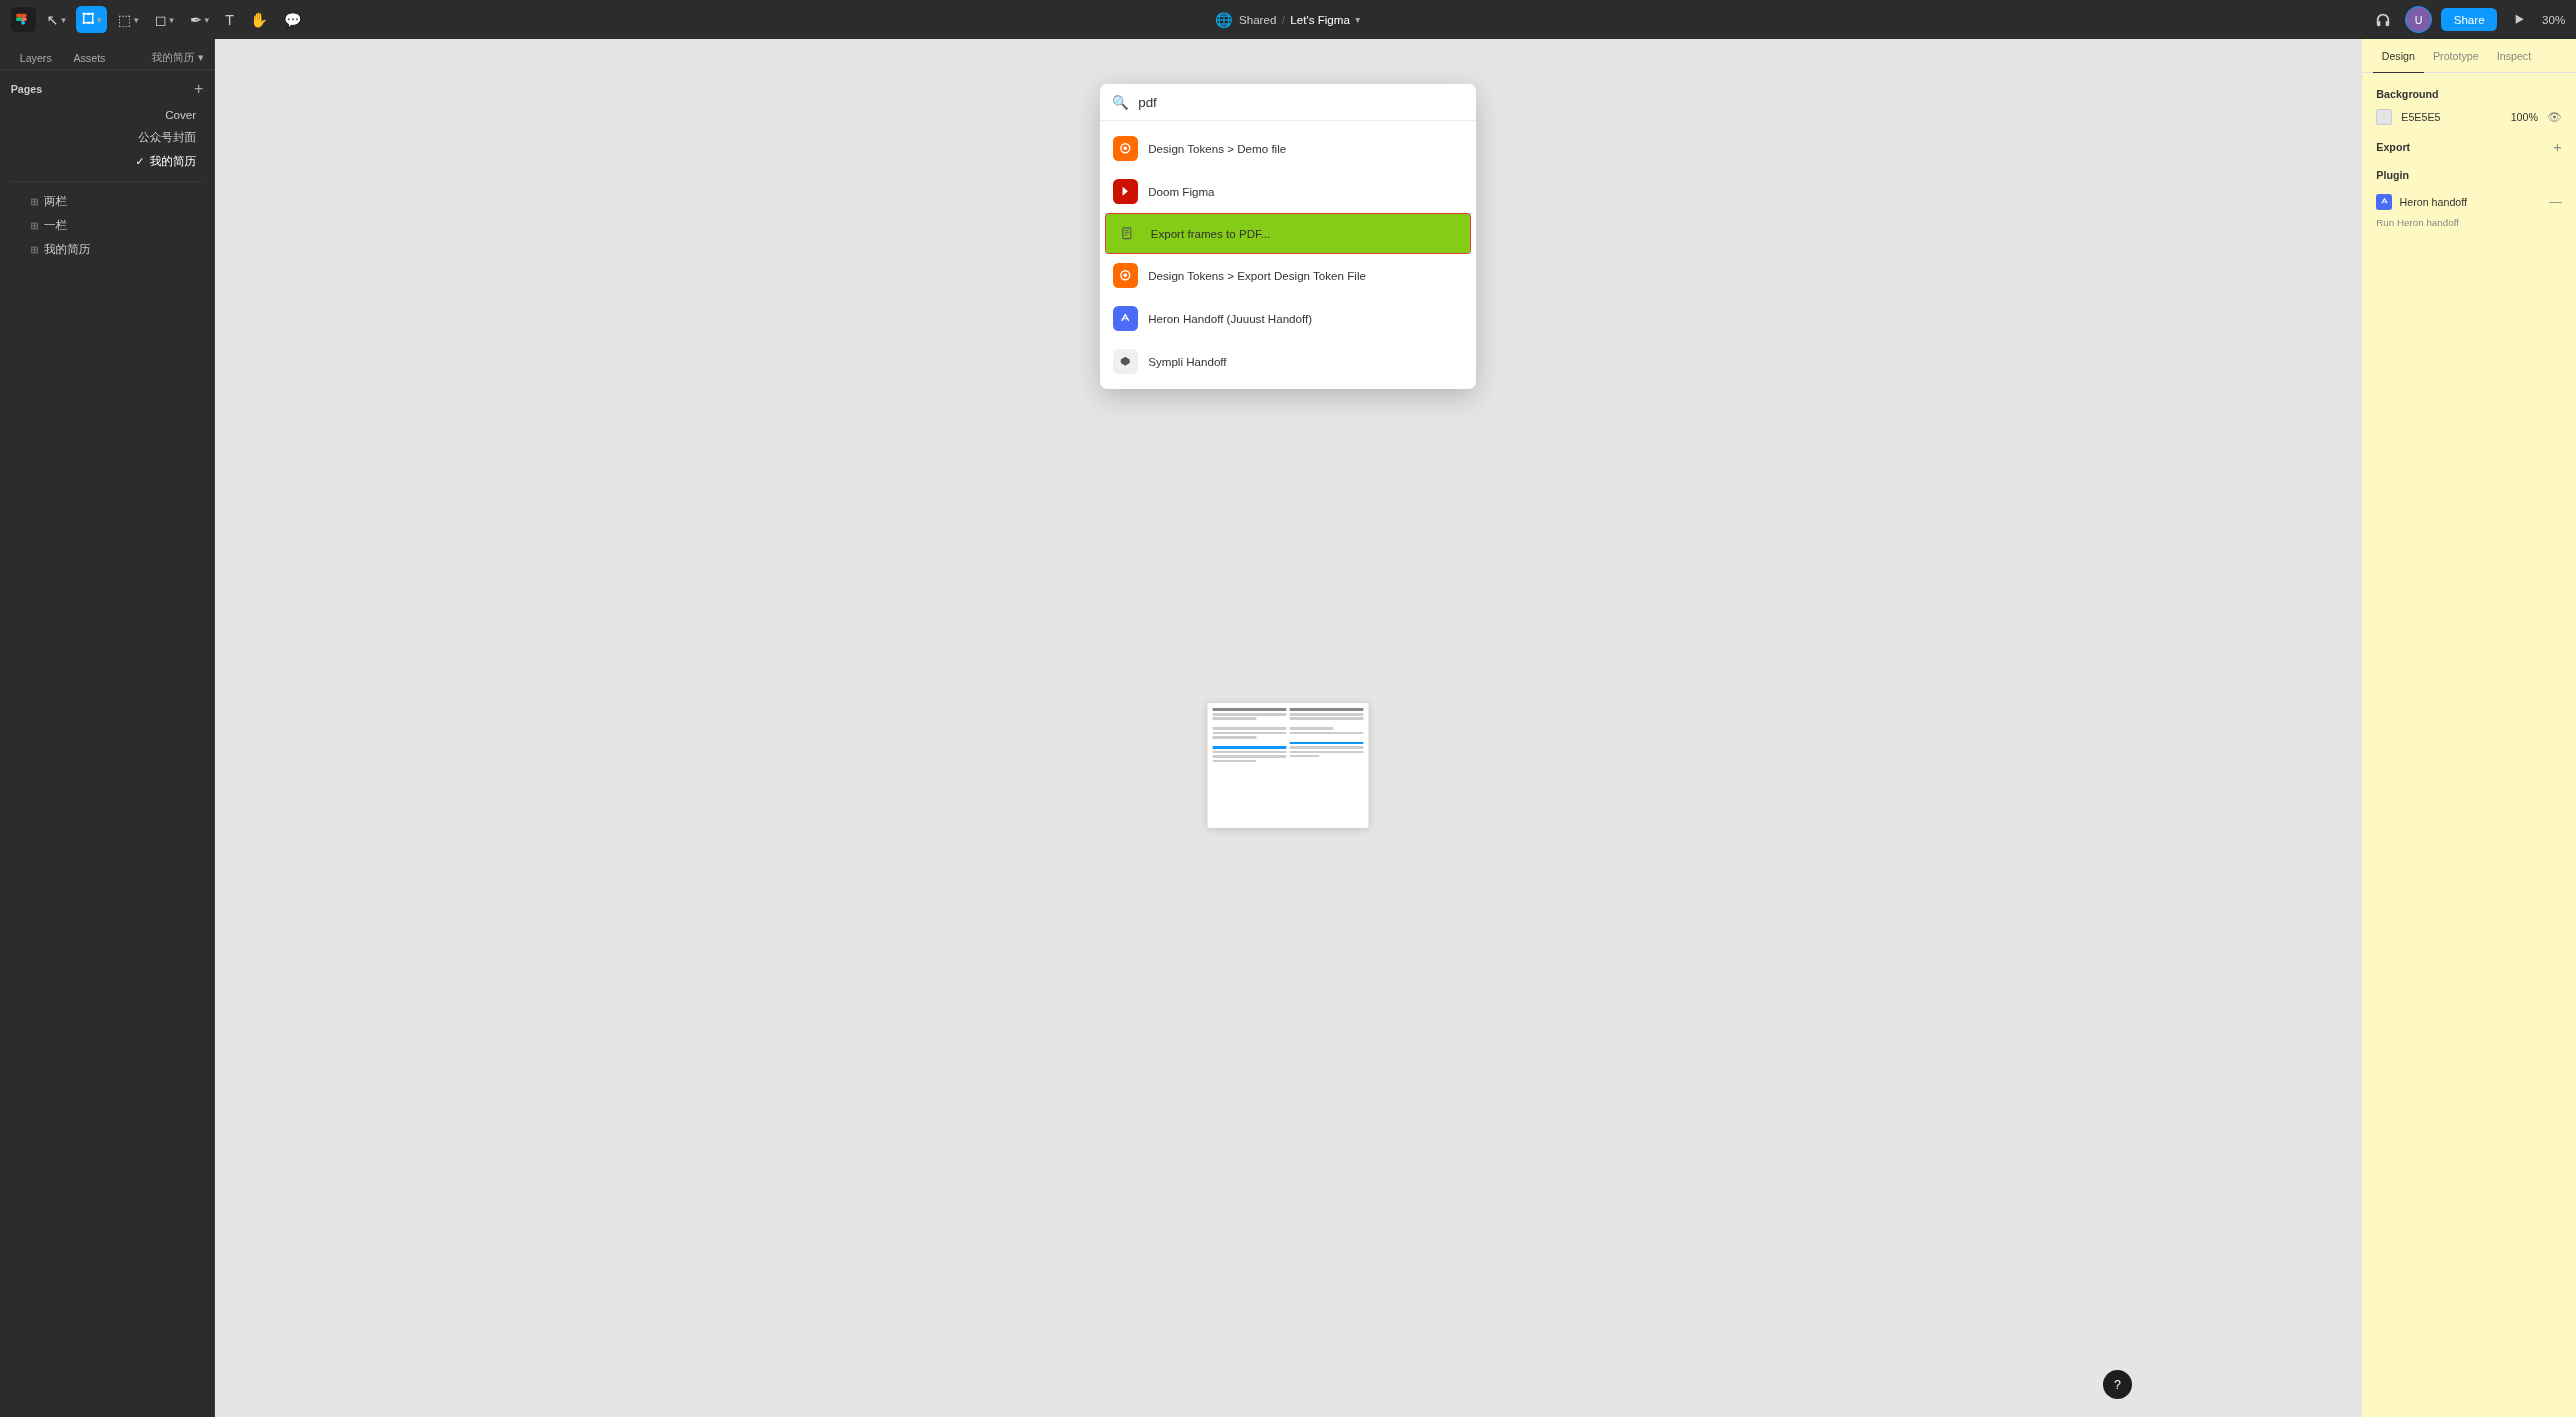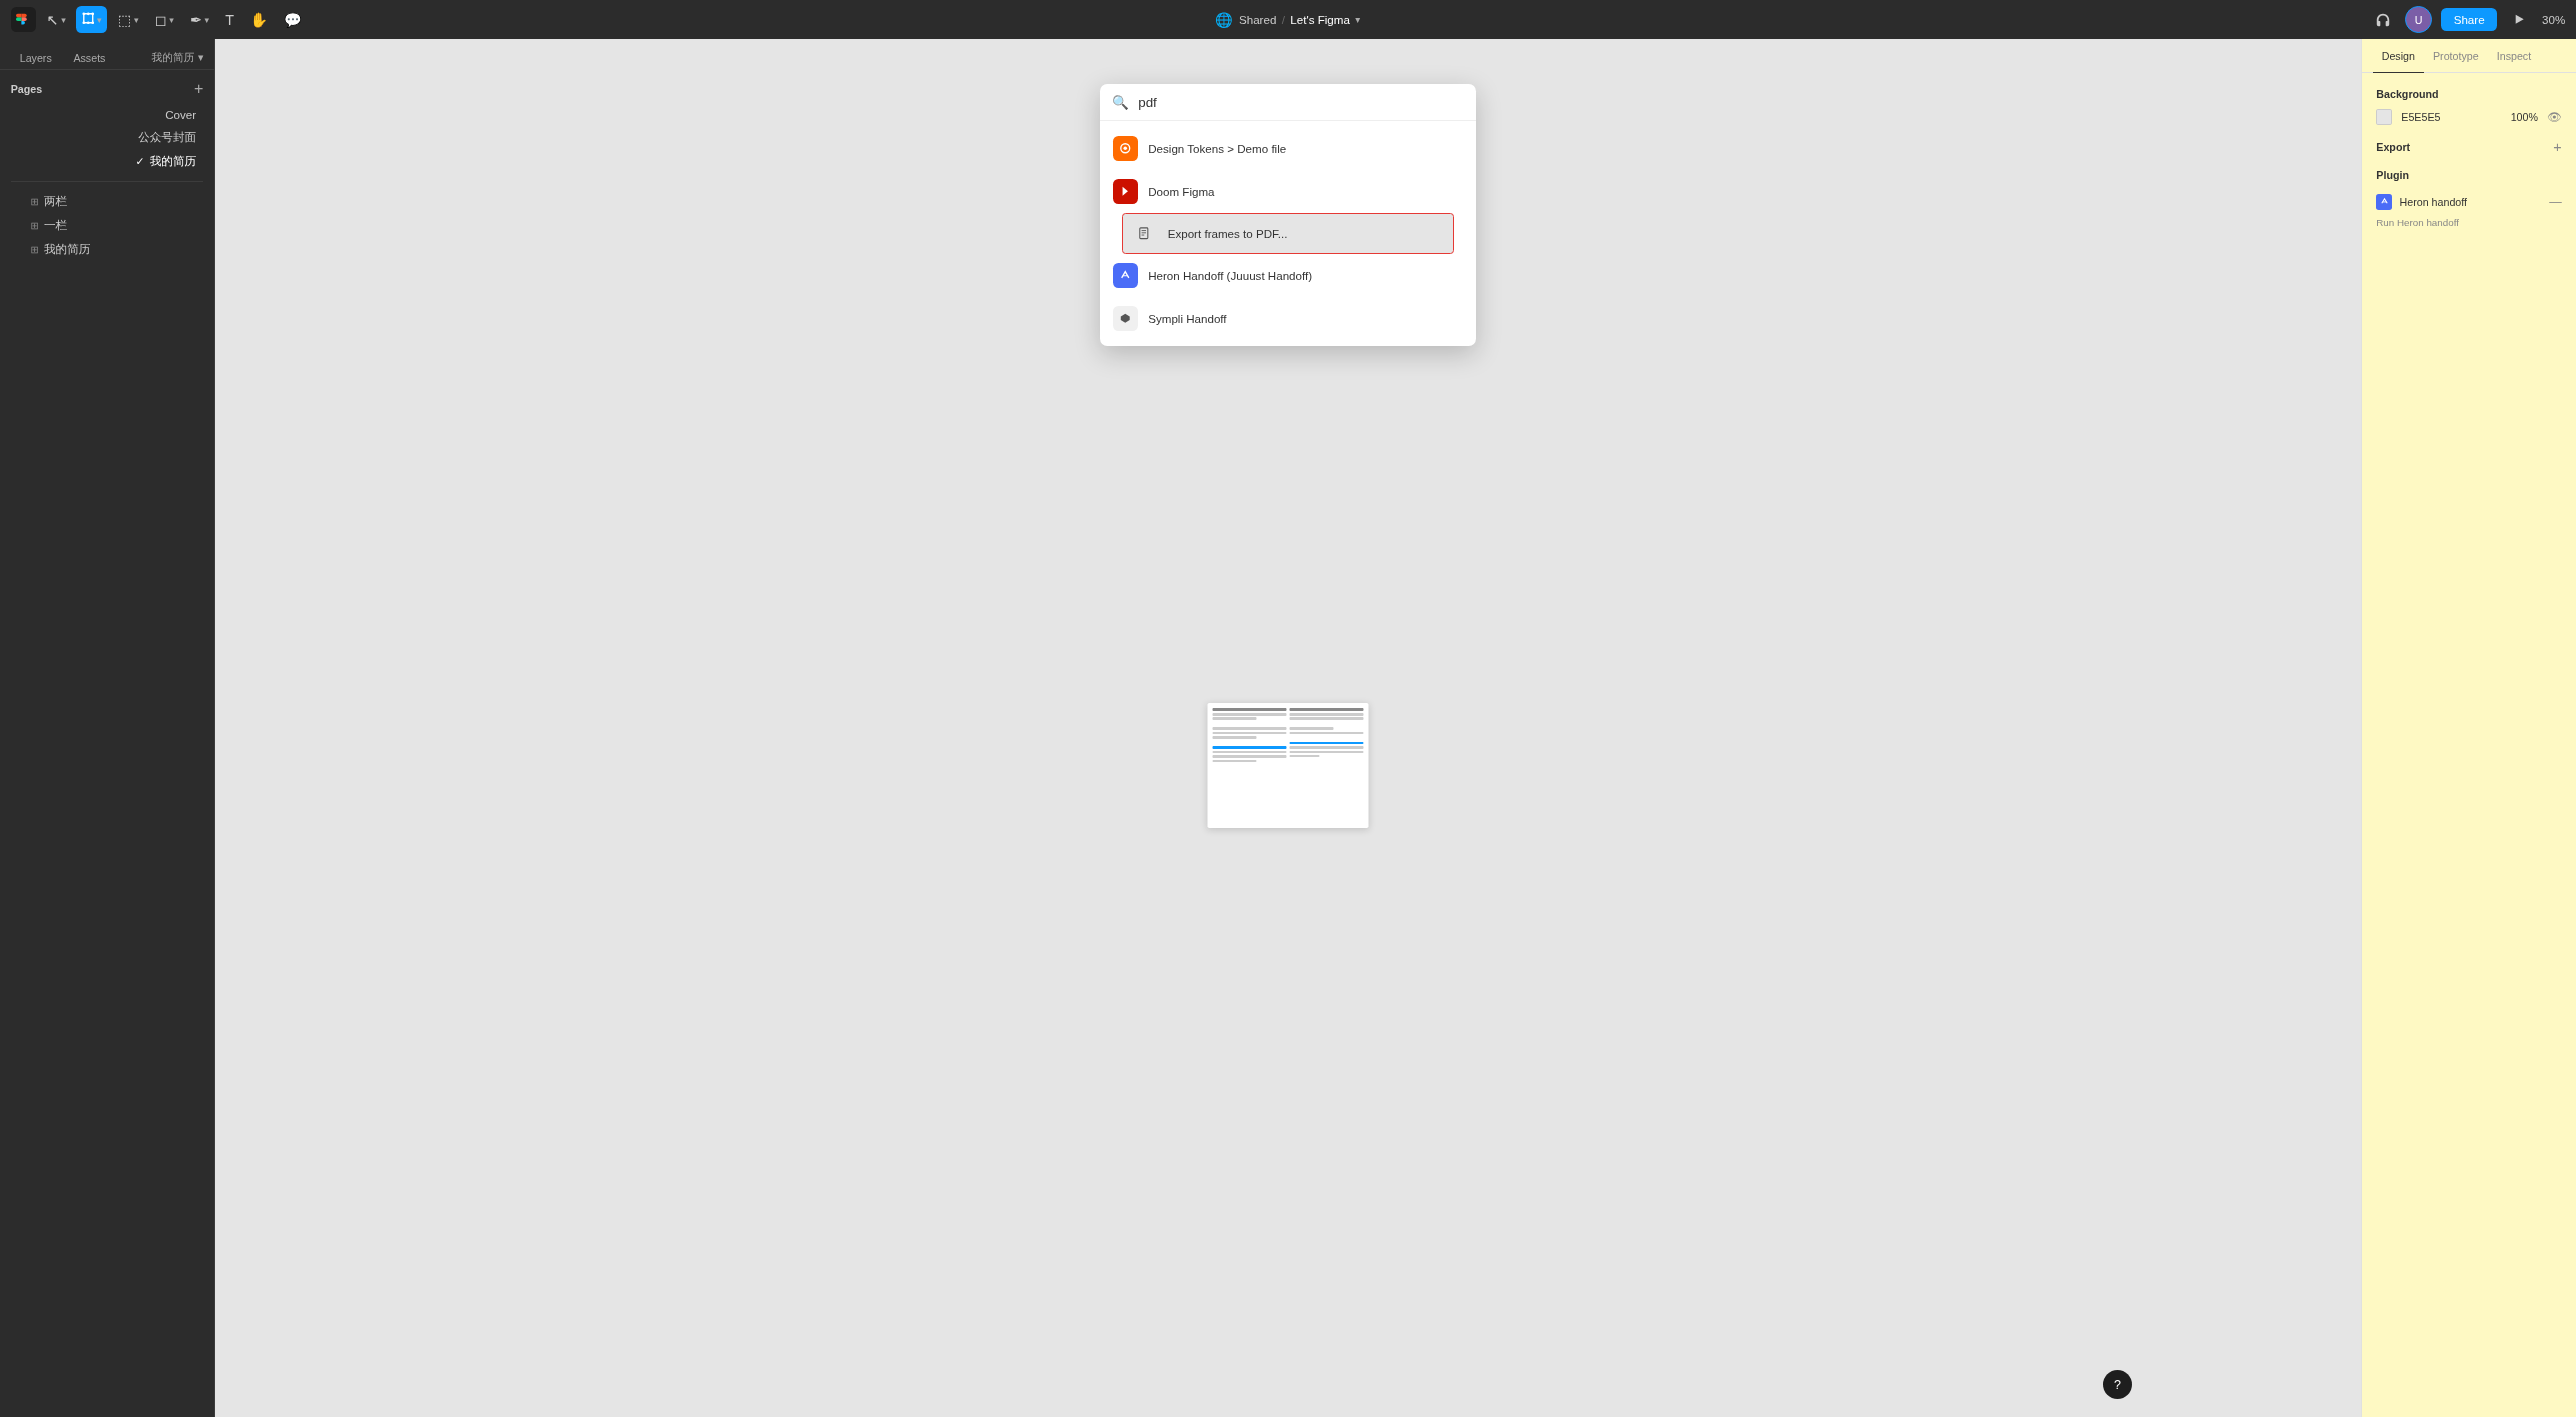--- a/index.html
+++ b/index.html
@@ -214,24 +214,24 @@
     .result-item {
       display: flex;
       align-items: center;
       padding: 9px 12.5px;
       gap: 10.7px;
       cursor: pointer;
       font-size: 11.6px;
       color: #333;
     }
     .result-item.highlighted {
-      background: #e5e5e5;
+      background: #84cc16;
       border: 1.3px solid #e53935;
       border-radius: 3.6px;
-      margin: 0 22px;
+      margin: 0 5px;
       padding: 7.2px 9px;
     }
     .result-icon {
       width: 25px; height: 25px;
       border-radius: 5.4px;
       display: flex; align-items: center; justify-content: center;
       flex-shrink: 0;
       font-size: 12.5px;
     }
     .result-icon.orange { background: #ff6b00; color: white; }
@@ -536,20 +536,29 @@
             <svg width="12.5" height="12.5" viewBox="0 0 14 14" fill="#555">
               <rect x="2" y="1" width="9" height="12" rx="1" fill="none" stroke="#555" stroke-width="1.2"></rect>
               <line x1="4" y1="4" x2="9" y2="4" stroke="#555" stroke-width="1"></line>
               <line x1="4" y1="6.5" x2="9" y2="6.5" stroke="#555" stroke-width="1"></line>
               <line x1="4" y1="9" x2="7" y2="9" stroke="#555" stroke-width="1"></line>
             </svg>
           </div>
           <span>Export frames to PDF...</span>
         </div>
 
+        <div class="result-item">
+          <div class="result-icon orange">
+            <svg width="12.5" height="12.5" viewBox="0 0 14 14" fill="white">
+              <circle cx="7" cy="7" r="5" fill="none" stroke="white" stroke-width="1.5"></circle>
+              <circle cx="7" cy="7" r="2" fill="white"></circle>
+            </svg>
+          </div>
+          <span>Design Tokens &gt; Export Design Token File</span>
+        </div>
 
 
         <div class="result-item">
           <div class="result-icon heron">
             <svg width="12.5" height="12.5" viewBox="0 0 14 14" fill="white">
               <path d="M3 10 L7 3 L11 10" stroke="white" stroke-width="1.5" fill="none"></path>
               <line x1="4.5" y1="7.5" x2="9.5" y2="7.5" stroke="white" stroke-width="1.2"></line>
             </svg>
           </div>
           <span>Heron Handoff (Juuust Handoff)</span>

